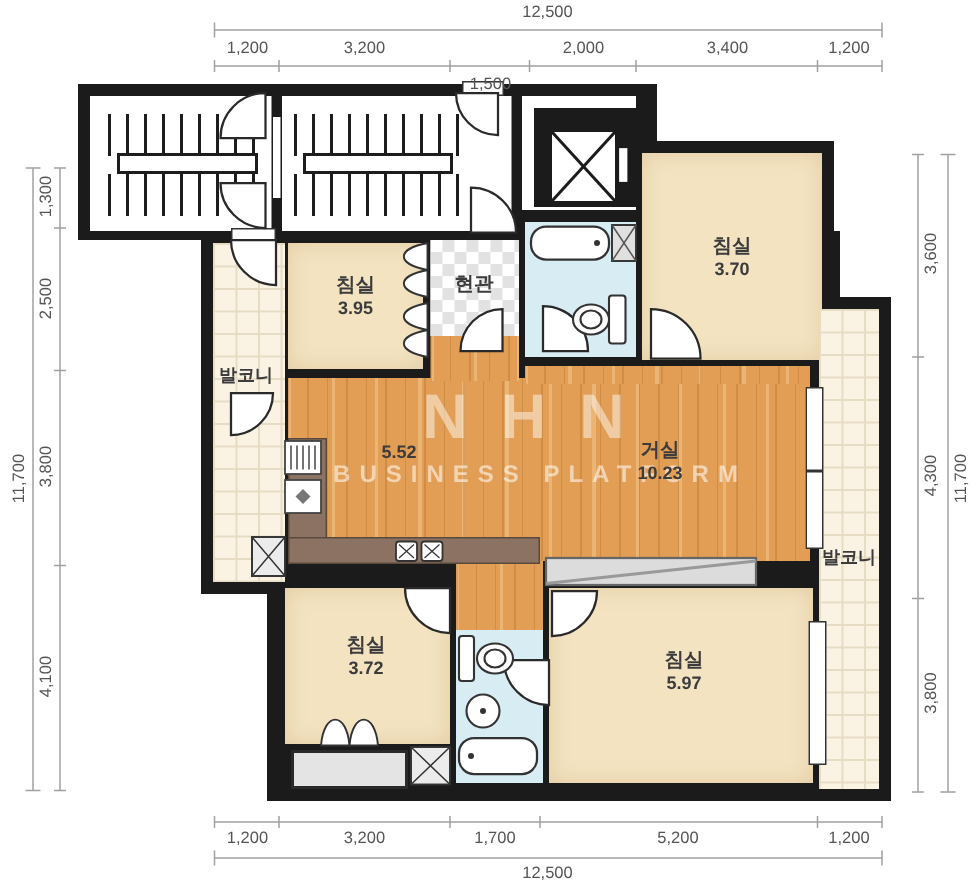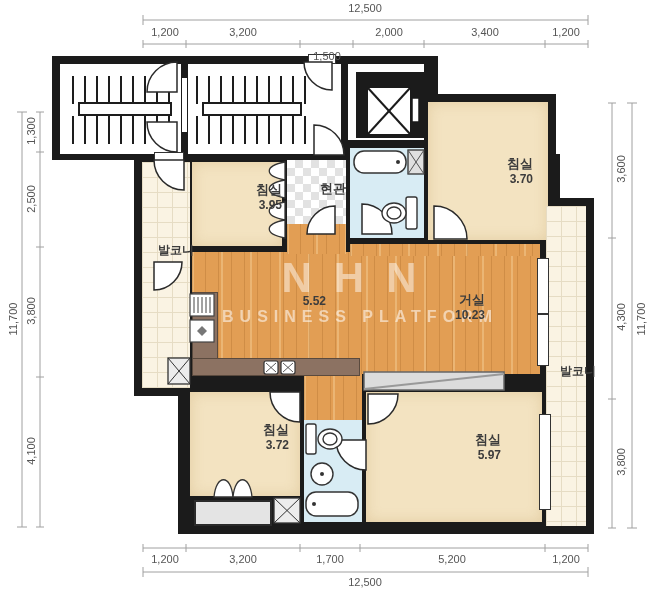--- a/index.html
+++ b/index.html
@@ -25,21 +25,21 @@
   .counter{background:#8c7262;border:1px solid #5a4a3e;z-index:3;}
   .winslit{background:#ffffff;border:1px solid #333;z-index:4;}
   .stair{position:absolute;z-index:3;}
   .hatch{position:absolute;background:repeating-linear-gradient(90deg,#1d1d1d 0 2px,transparent 2px 12px);}
   .stairbar{position:absolute;background:#fff;border:2px solid #1d1d1d;}
   .slit{position:absolute;background:#fff;z-index:2;}
   svg.overlay{position:absolute;left:0;top:0;z-index:5;pointer-events:none;}
   .wm{position:absolute;z-index:4;text-align:center;color:rgba(255,255,255,.48);font-weight:bold;}
   .wm1{font-size:42px;letter-spacing:22px;}
   .wm2{font-size:16px;letter-spacing:6px;color:rgba(255,255,255,.55);}
-  .rlabel{position:absolute;z-index:6;text-align:right;color:#3c3c3c;line-height:1.25;}
+  .rlabel{position:absolute;z-index:6;text-align:center;color:#3c3c3c;line-height:1.25;}
   .rname{font-size:13px;font-weight:bold;display:block;}
   .rarea{font-size:12px;font-weight:bold;display:block;}
   .dim{position:absolute;z-index:6;width:60px;text-align:center;font-size:11px;color:#555;}
   .vdim{transform:rotate(-90deg);}
 </style>
 </head>
 <body>
 
 <div class="canvas">
 

